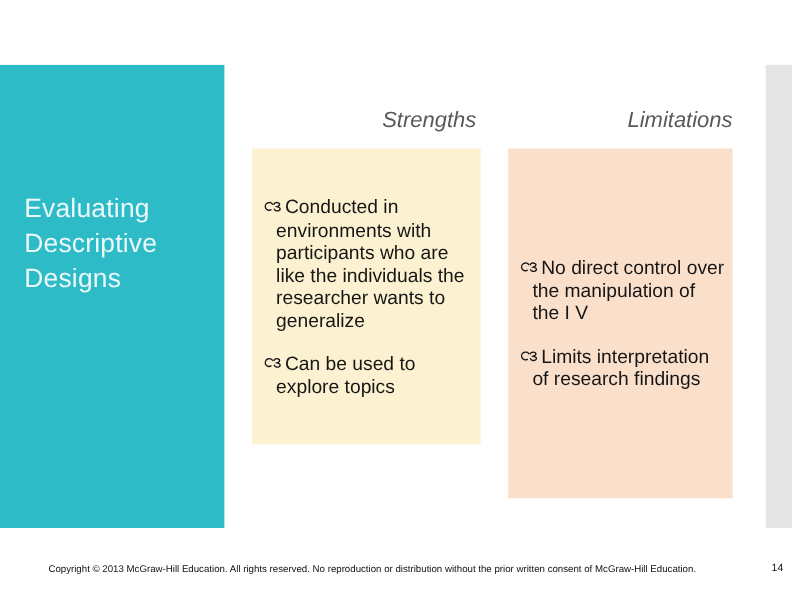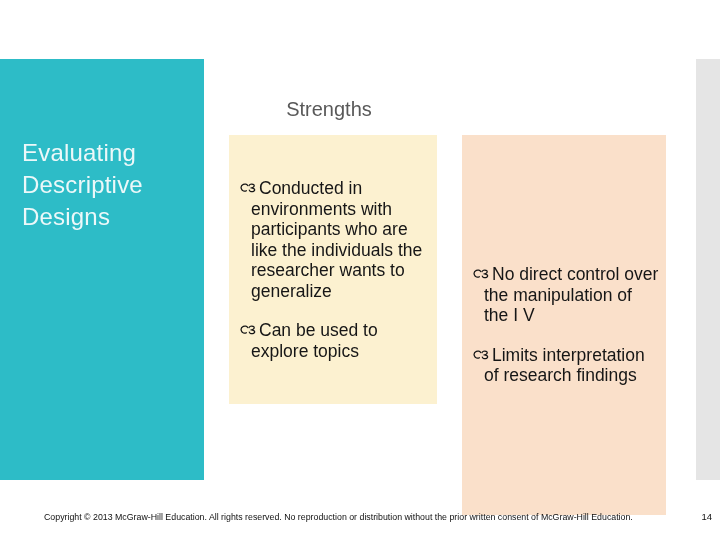--- a/index.html
+++ b/index.html
@@ -18,52 +18,52 @@
     position:relative;
     width:720px;height:540px;
     background:#ffffff;
     overflow:hidden;
     margin:0 auto;
   }
   
   .title-panel{
     position:absolute;left:0;top:59px;width:204px;height:421px;
     background:var(--accent-teal);
-    padding:78px 18px 0 22px;
+    padding:115px 18px 0 22px;
   }
   .slide-title{
     color:var(--title-text);
     font-size:24px;line-height:32px;font-weight:400;
     letter-spacing:.2px;
   }
   
   .right-strip{
     position:absolute;left:696px;top:59px;width:24px;height:421px;
     background:var(--right-strip);
   }
   
   .col-header{
     position:absolute;top:96px;height:26px;
     font-size:20px;line-height:26px;
-    color:var(--header-text);
-    text-align:center;
+    font-style:italic;color:var(--header-text);
+    text-align:right;
   }
   .col-header.strengths{left:225px;width:208px;}
   .col-header.limitations{left:462px;width:204px;}
   
   .content-box{
     position:absolute;top:135px;
     display:flex;flex-direction:column;justify-content:center;
   }
   .content-box.strengths{
     left:229px;width:208px;height:269px;
     background:var(--strengths-bg);
   }
   .content-box.limitations{
-    left:462px;width:204px;height:380px;
+    left:462px;width:204px;height:318px;
     background:var(--limitations-bg);
   }
   .bullet-list{
     list-style:none;
     padding:0 5px 0 22px;
   }
   .bullet-list li{
     position:relative;
     text-indent:8px;
     font-size:17.5px;line-height:20.5px;
@@ -94,20 +94,21 @@
 
 <div class="slide">
 
   <div class="title-panel">
     <div class="slide-title">Evaluating Descriptive Designs</div>
   </div>
 
   <div class="right-strip"></div>
 
   <div class="col-header strengths">Strengths</div>
+  <div class="col-header limitations">Limitations</div>
 
   <div class="content-box strengths">
     <ul class="bullet-list">
       <li>
         <span class="bullet-icon">
           <svg width="16" height="10" viewBox="0 0 22 13">
             <path d="M10.6 3.2 C9.8 1.2 6.8 0.6 4.6 1.5 C2 2.6 1 5.5 2 8 C3 10.6 6.4 11.6 8.8 10.2" fill="none" stroke="#161616" stroke-width="1.7" stroke-linecap="round"></path>
             <path d="M12.4 3.4 C12.8 1.4 15.8 0.6 18 1.5 C20.2 2.4 20 4.6 17.8 5.6 L16 6.3 L18.2 6.9 C20.8 7.8 20.8 10.2 18.6 11.2 C16.4 12.2 13.4 11.4 12.8 9.4" fill="none" stroke="#161616" stroke-width="1.7" stroke-linecap="round"></path>
           </svg>
         </span><span>Conducted in environments with participants who are like the individuals the researcher wants to generalize</span>

